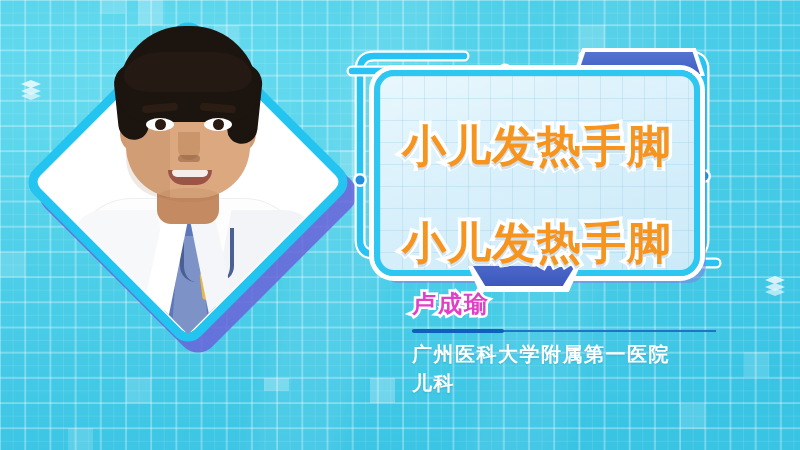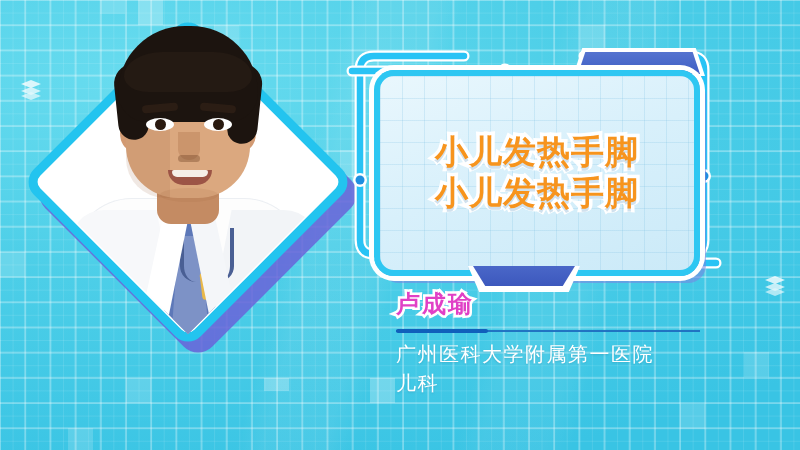--- a/index.html
+++ b/index.html
@@ -247,34 +247,35 @@
 
   
   .title-block{
     position:absolute;left:374px;top:70px;width:326px;height:206px;
     display:flex;flex-direction:column;
     align-items:center;justify-content:center;
     gap:6px;
   }
   .title-line{
     font-family:"DejaVu Sans","Liberation Sans",sans-serif;
-    font-size:33px;
+    font-size:44px;
     font-weight:bold;
     color:#f7941d;
     letter-spacing:1px;
     line-height:1.06;
     white-space:nowrap;
     -webkit-text-stroke:7px #ffffff;
     paint-order:stroke fill;
     text-shadow:
        0 3px 0 rgba(120,170,205,.35);
-  }
-
-  
-  .info{position:absolute;left:396px;top:288px;width:380px;}
+    margin-top: 44px;
+  }
+
+  
+  .info{position:absolute;left:412px;top:288px;width:380px;}
   .info-row1{display:flex;align-items:baseline;}
   .doc-name{
     font-family:"DejaVu Sans","Liberation Sans",sans-serif;
     font-size:24px;font-weight:bold;
     color:#e040c6;
     -webkit-text-stroke:5px #ffffff;
     paint-order:stroke fill;
     letter-spacing:2px;
     white-space:nowrap;
   }
@@ -293,21 +294,21 @@
     width:304px;height:4px;
   }
   .divider .thin{
     position:absolute;left:0;top:1px;width:304px;height:1.6px;background:#1f6fc0;opacity:.95;
   }
   .divider .thick{
     position:absolute;left:0;top:0;width:92px;height:4px;background:#1060bb;border-radius:2px;
   }
   .hospital{
     font-family:"DejaVu Sans","Liberation Sans",sans-serif;
-    font-size:20px;font-weight:normal;
+    font-size:20px;font-weight:bold;
     color:#ffffff;
     letter-spacing:1.5px;
     line-height:1.45;
     text-shadow:0 1px 2px rgba(40,120,150,.30);
     white-space:nowrap;
   }
 </style>
 </head>
 <body>
 

